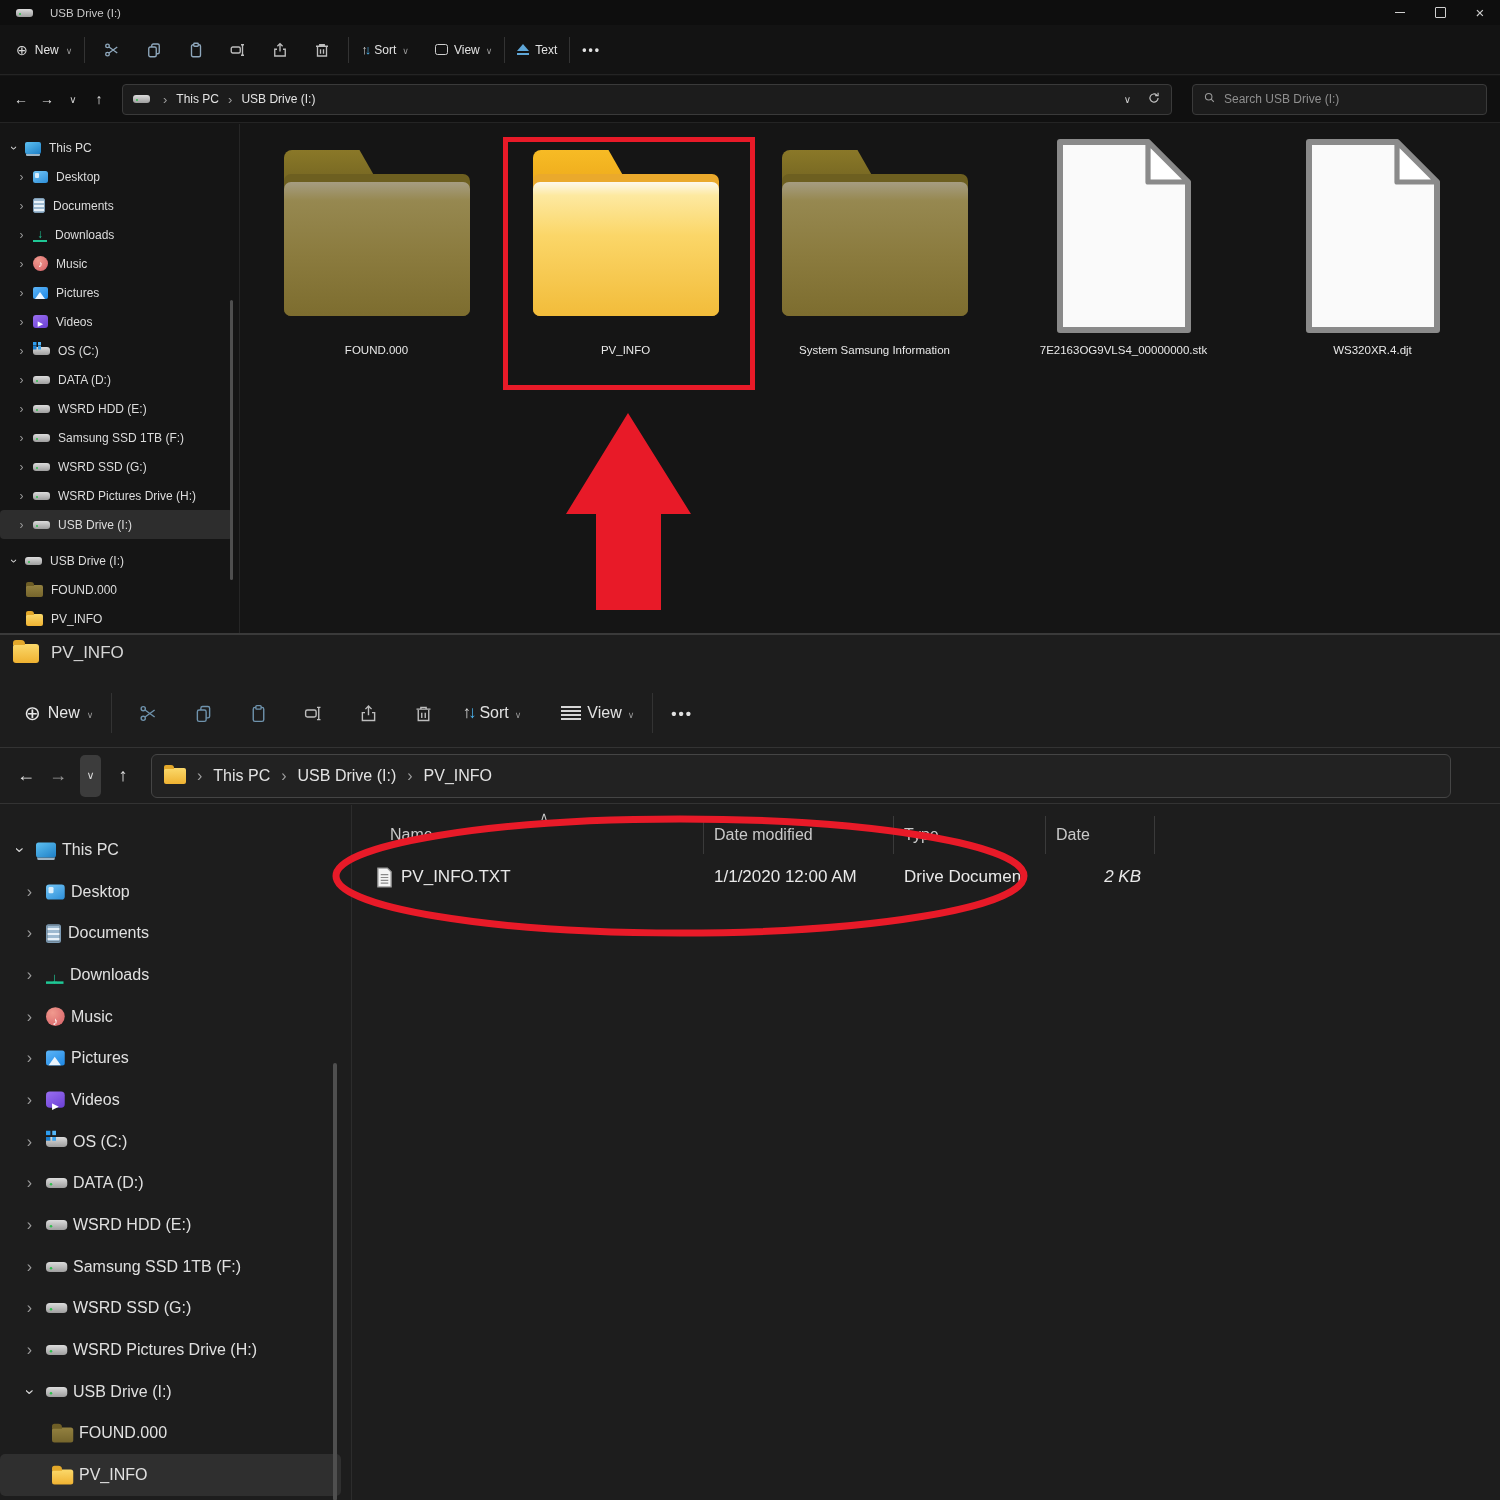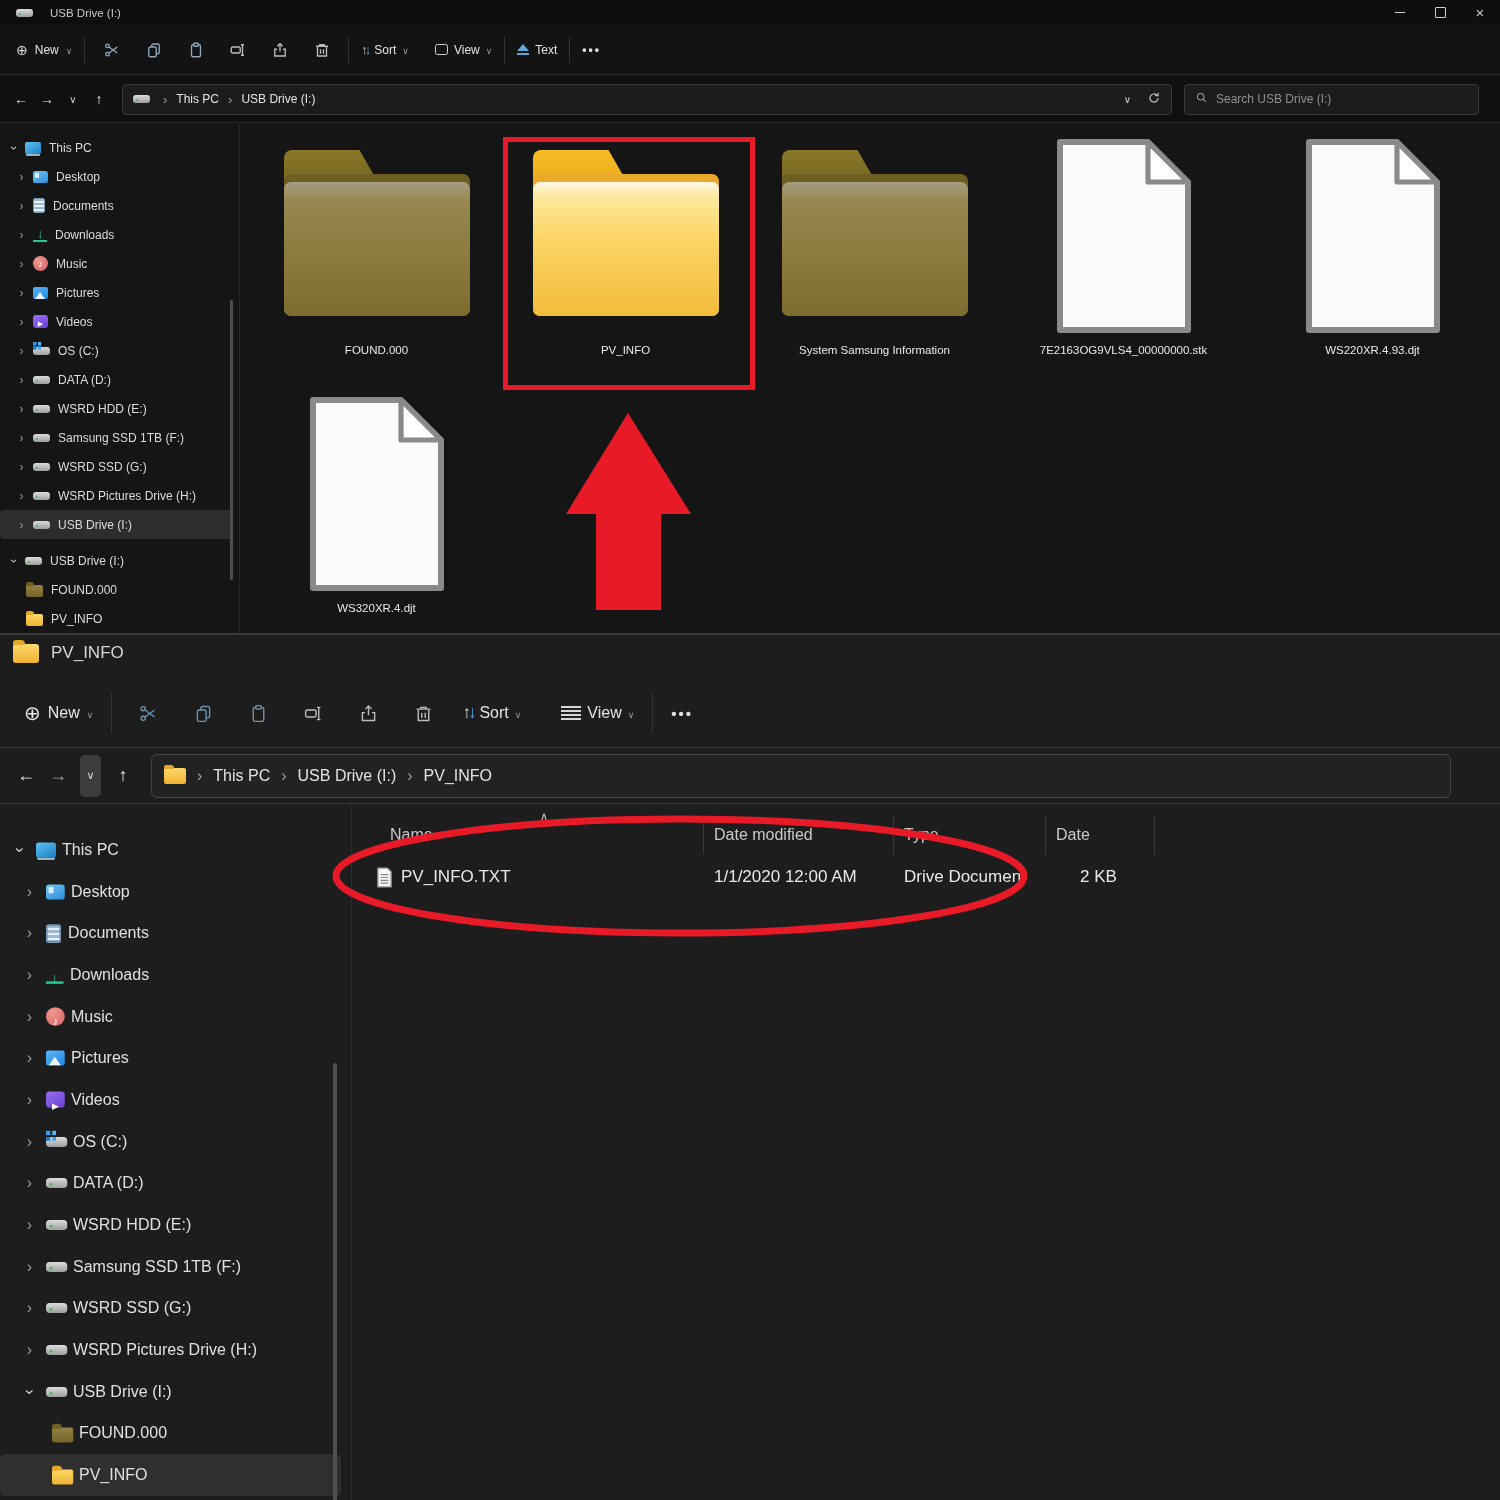--- a/index.html
+++ b/index.html
@@ -41,21 +41,21 @@
   .nav-ic { width:26px; text-align:center; font-size:14px; color:#e3e3e3; }
   .nav-ic.dim { color:#9a9a9a; }
   .nav-ic.small { font-size:10px; color:#cfcfcf; }
   .crumb-box { display:flex; align-items:center; height:31px; background:#1c1c1c; border:1px solid #3a3a3a;
     border-radius:4px; margin-left:10px; padding:0 10px; width:1050px; }
   .crumb { color:#e3e3e3; padding:0 4px; }
   .csep { color:#9f9f9f; font-size:13px; padding:0 5px; }
   .crumb-right { margin-left:auto; display:flex; align-items:center; gap:16px; }
   .refresh-ic svg { width:14px; height:14px; }
   .search-box { display:flex; align-items:center; height:31px; background:#1c1c1c; border:1px solid #3a3a3a;
-    border-radius:4px; margin-left:12px; width:295px; padding:0 10px; gap:8px; }
+    border-radius:4px; margin-left:20px; width:295px; padding:0 10px; gap:8px; }
   .search-box input { background:transparent; border:none; outline:none; color:#9a9a9a; font-size:12px; width:230px; }
   .search-box input::placeholder { color:#8f8f8f; }
   .mag-ic svg { width:13px; height:13px; }
 
   
   .tw-body { position:absolute; left:0; top:124px; width:100%; height:509px; }
   .tw-side { position:absolute; left:0; top:0; width:240px; height:100%; border-right:1px solid #262626; }
   .tw-tree { position:absolute; left:0; top:9px; width:100%; }
   .side-item { display:flex; align-items:center; height:29px; border-radius:4px; margin:0 6px 0 0; }
   .win-top .side-item { font-size:12px; color:#dcdcdc; }
@@ -166,21 +166,21 @@
   .lhdr { position:absolute; left:0; top:11px; width:100%; height:38px; display:grid;
     grid-template-columns:344px 190px 152px 109px 1fr; align-items:center; font-size:16px; color:#c9c9c9; }
   .hcell { height:38px; display:flex; align-items:center; border-right:1px solid #3a3a3a; padding-left:10px; }
   .hcell.first { padding-left:30px; }
   .sort-caret { position:absolute; left:180px; top:-6px; font-size:11px; color:#cfcfcf; }
   .lrows { position:absolute; left:0; top:51px; width:100%; }
   .lrow { height:42px; display:grid; grid-template-columns:344px 190px 152px 109px 1fr; align-items:center;
     font-size:17px; color:#e8e8e8; }
   .lrow .c { padding-left:10px; white-space:nowrap; }
   .lrow .c.name { padding-left:16px; display:flex; align-items:center; gap:8px; }
-  .lrow .c.size { text-align:center; padding-right:14px; }
+  .lrow .c.size { text-align:right; padding-right:14px;font-style:italic; }
 
   :root { --red:#e81a28; }
 </style>
 </head>
 <body>
 
 <div class="win-top">
 
   <div class="tw-titlebar">
     <span class="s-ic drive-icon"></span>
@@ -432,30 +432,20 @@
           <div class="flabel">7E2163OG9VLS4_00000000.stk</div>
         </div>
         <div class="fitem file">
           <div class="icon-zone">
 
             <svg class="file-lg" viewBox="0 0 76 100">
               <path d="M6 3 H50 L70 23 V97 H6 Z" fill="#fafafa" stroke="#8a8a8a" stroke-width="3" stroke-linejoin="round"></path>
               <path d="M50 3 V23 H70 Z" fill="#ffffff" stroke="#8a8a8a" stroke-width="2.6" stroke-linejoin="round"></path>
             </svg>
           </div>
-          <div class="flabel">WS220XR.4.93.djt</div>
-        </div>
-        <div class="fitem file">
-          <div class="icon-zone">
-
-            <svg class="file-lg" viewBox="0 0 76 100">
-              <path d="M6 3 H50 L70 23 V97 H6 Z" fill="#fafafa" stroke="#8a8a8a" stroke-width="3" stroke-linejoin="round"></path>
-              <path d="M50 3 V23 H70 Z" fill="#ffffff" stroke="#8a8a8a" stroke-width="2.6" stroke-linejoin="round"></path>
-            </svg>
-          </div>
           <div class="flabel">WS320XR.4.djt</div>
         </div>
       </div>
   </div>
 
   <div class="red-rect"></div>
 </div>
 
 <div class="win-bot">
 

